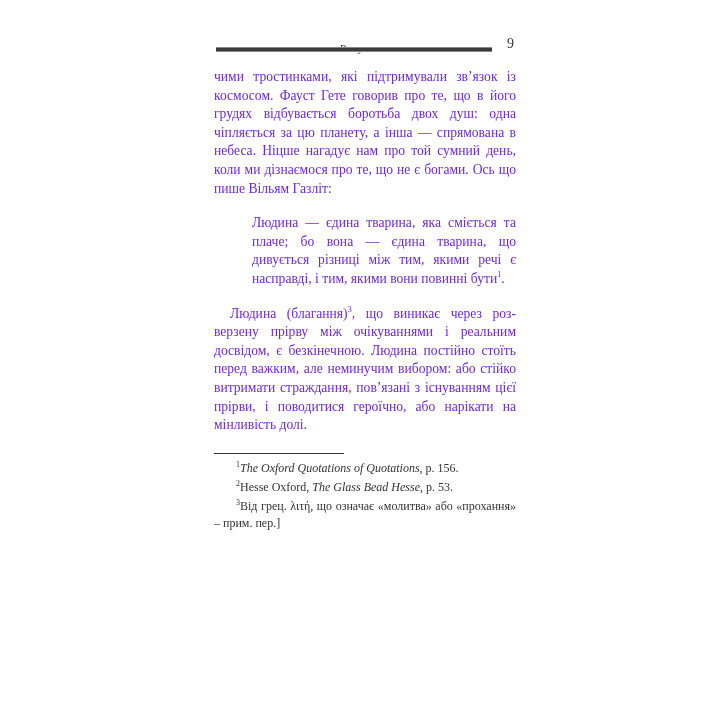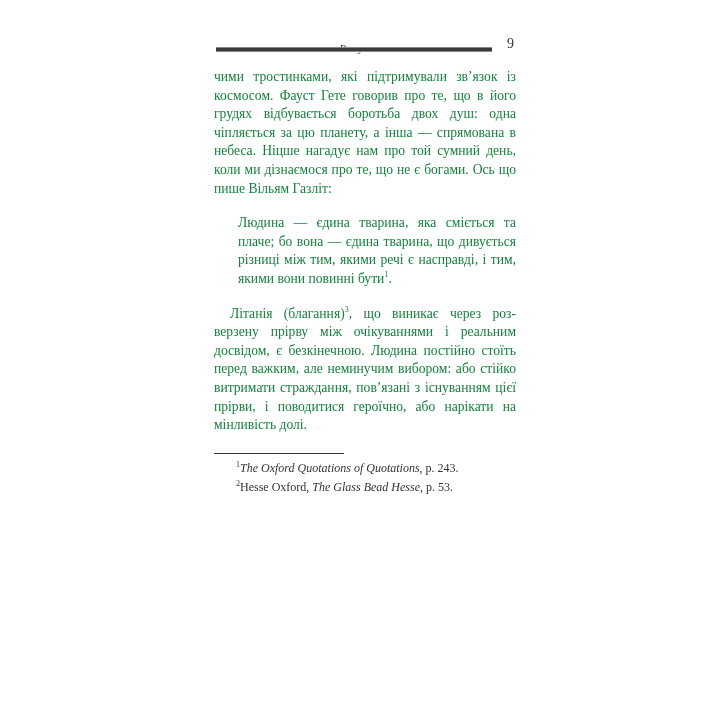--- a/index.html
+++ b/index.html
@@ -55,30 +55,30 @@
       color: #333;
       font-family: "Liberation Serif", serif;
     }
     .body-text {
       margin-top: 18px;
       font-size: 13.6px;
       line-height: 18.6px;
       text-align: justify;
       hyphens: manual;
       font-family: "Liberation Serif", serif;
-      color: #15803d;
+      color: #6d28d9;
     }
     .para {
       margin: 0;
     }
     .para.indent {
       text-indent: 16px;
     }
     .quote {
-      margin: 16px 0 16px 24px;
+      margin: 16px 0 16px 38px;
       font-size: 13.6px;
       line-height: 18.6px;
       text-align: justify;
     }
     sup {
       font-size: 8px;
       line-height: 0;
       vertical-align: super;
     }
     .footnote-rule {
@@ -116,22 +116,23 @@
     <span class="page-number">9</span>
   </div>
 
   <div class="body-text">
     <p class="para">чими тростинками, які підтримували зв’язок із космосом. Фауст Гете говорив про те, що в його грудях відбувається боротьба двох душ: одна чіпляється за цю планету, а інша — спрямова­на в небеса. Ніцше нагадує нам про той сумний день, коли ми дізнаємося про те, що не є бога­ми. Ось що пише Вільям Газліт:</p>
 
     <p class="quote"><span>Людина — єдина тварина, яка сміється та плаче; бо вона — єдина тварина, що дивується різниці між тим, якими речі є насправді, і тим, якими вони повинні бути</span><sup>1</sup><span>.</span></p>
 
 
 
-    <p class="para indent"><span>Літанія (благання)</span><sup>3</sup><span>, що виникає через роз­верзену прірву між очікуваннями і реальним досвідом, є безкінечною. Людина постійно сто­їть перед важким, але неминучим вибором: або стійко витримати страждання, пов’я­зані з існуванням цієї прірви, і поводитися героїчно, або нарікати на мінливість долі.</span></p>
+    <p class="para indent"><span>Людина (благання)</span><sup>3</sup><span>, що виникає через роз­верзену прірву між очікуваннями і реальним досвідом, є безкінечною. Людина постійно сто­їть перед важким, але неминучим вибором: або стійко витримати страждання, пов’я­зані з існуванням цієї прірви, і поводитися героїчно, або нарікати на мінливість долі.</span></p>
   </div>
 
   <div class="footnote-rule"></div>
 
   <div class="footnotes">
-    <p class="footnote"><span class="fn-mark">1</span><span class="it">The Oxford Quotations of Quotations</span><span>, p. 243.</span></p>
+    <p class="footnote"><span class="fn-mark">1</span><span class="it">The Oxford Quotations of Quotations</span><span>, p. 156.</span></p>
     <p class="footnote"><span class="fn-mark">2</span><span>Hesse Oxford, </span><span class="it">The Glass Bead Hesse</span><span>, p. 53.</span></p>
+    <p class="footnote"><span class="fn-mark">3</span><span>Від грец. λιτή, що означає «молитва» або «про­хання» – прим. пер.]</span></p>
   </div>
 </div>
 
 </body></html>

